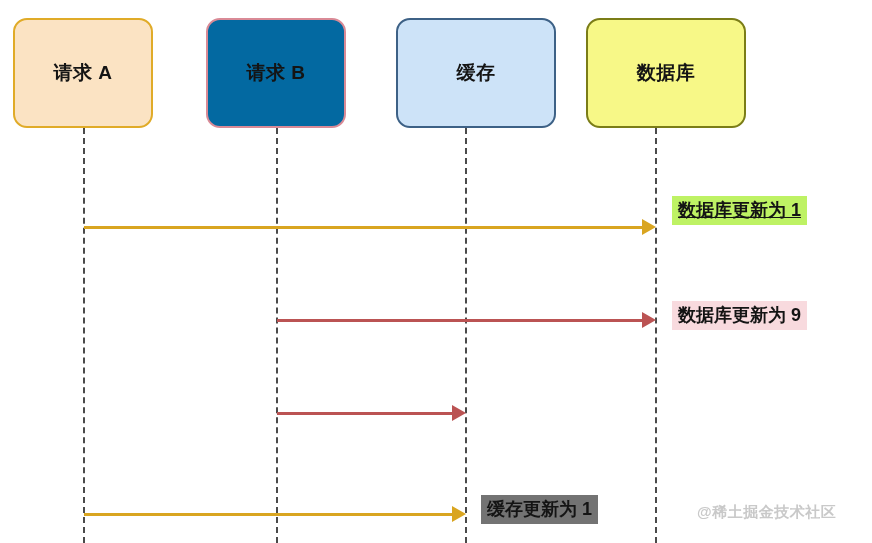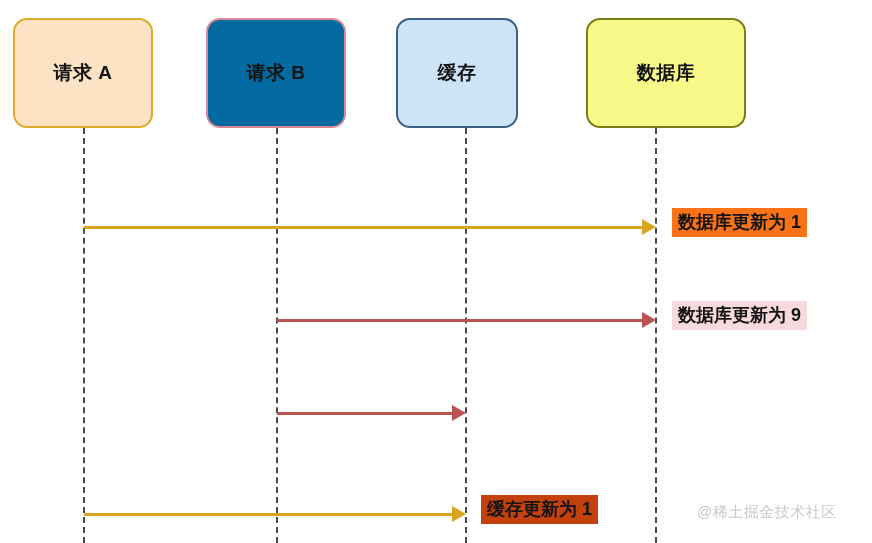--- a/index.html
+++ b/index.html
@@ -71,47 +71,48 @@
     line-height: 1.25;
   }
 
   
   .watermark {
     position: absolute;
     font-size: 15px;
     color: #c9c9c9;
     white-space: nowrap;
     letter-spacing: 0.5px;
+    font-weight: bold;
   }
 </style>
 </head>
 <body>
 
 <div id="canvas" style="width: 872px; height: 543px; background: rgb(255, 255, 255);">
     <div class="lifeline" style="left: 83px; top: 128px; height: 415px; border-left-color: rgb(74, 74, 74);"></div>
     <div class="lifeline" style="left: 276px; top: 128px; height: 415px; border-left-color: rgb(74, 74, 74);"></div>
     <div class="lifeline" style="left: 465px; top: 128px; height: 415px; border-left-color: rgb(74, 74, 74);"></div>
     <div class="lifeline" style="left: 655px; top: 128px; height: 415px; border-left-color: rgb(74, 74, 74);"></div>
     <div class="participant" style="left: 13px; top: 18px; width: 140px; height: 110px; background: rgb(251, 227, 195); border-color: rgb(224, 171, 40);">
       <span class="plabel">请求 A</span>
     </div>
     <div class="participant" style="left: 206px; top: 18px; width: 140px; height: 110px; background: #0369a1; border-color: rgb(217, 138, 150);">
       <span class="plabel">请求 B</span>
     </div>
-    <div class="participant" style="left: 396px; top: 18px; width: 122px; height: 110px; background: rgb(205, 227, 248); border-color: rgb(61, 97, 134);">
+    <div class="participant" style="left: 396px; top: 18px; width: 160px; height: 110px; background: rgb(205, 227, 248); border-color: rgb(61, 97, 134);">
       <span class="plabel">缓存</span>
     </div>
     <div class="participant" style="left: 586px; top: 18px; width: 160px; height: 110px; background: rgb(247, 248, 135); border-color: rgb(123, 125, 23);">
       <span class="plabel">数据库</span>
     </div>
     <div class="msg-line" style="left: 84px; top: 226px; width: 560px; border-top-color: rgb(217, 165, 32);"></div>
     <div class="msg-head" style="left: 642px; top: 219px; border-left-color: rgb(217, 165, 32);"></div>
-    <div class="msg-label" style="left: 672px; top: 208px; background: #f97316;">数据库更新为 1</div>
+    <div class="msg-label" style="left: 672px; top: 196px; background: #bef264; text-decoration: underline;">数据库更新为 1</div>
     <div class="msg-line" style="left: 277px; top: 319px; width: 367px; border-top-color: rgb(187, 83, 83);"></div>
     <div class="msg-head" style="left: 642px; top: 312px; border-left-color: rgb(187, 83, 83);"></div>
     <div class="msg-label" style="left: 672px; top: 301px; background: rgb(248, 218, 222);">数据库更新为 9</div>
     <div class="msg-line" style="left: 277px; top: 412px; width: 177px; border-top-color: rgb(187, 83, 83);"></div>
     <div class="msg-head" style="left: 452px; top: 405px; border-left-color: rgb(187, 83, 83);"></div>
     <div class="msg-line" style="left: 84px; top: 513px; width: 370px; border-top-color: rgb(217, 165, 32);"></div>
     <div class="msg-head" style="left: 452px; top: 506px; border-left-color: rgb(217, 165, 32);"></div>
-    <div class="msg-label" style="left: 481px; top: 495px; background: #c2410c; text-align: center;">缓存更新为 1</div>
+    <div class="msg-label" style="left: 481px; top: 495px; background: #737373; text-align: center;">缓存更新为 1</div>
     <div class="watermark" style="left: 697px; top: 503px; color: rgb(201, 201, 201);">@稀土掘金技术社区</div>
   </div>
 
 </body></html>

